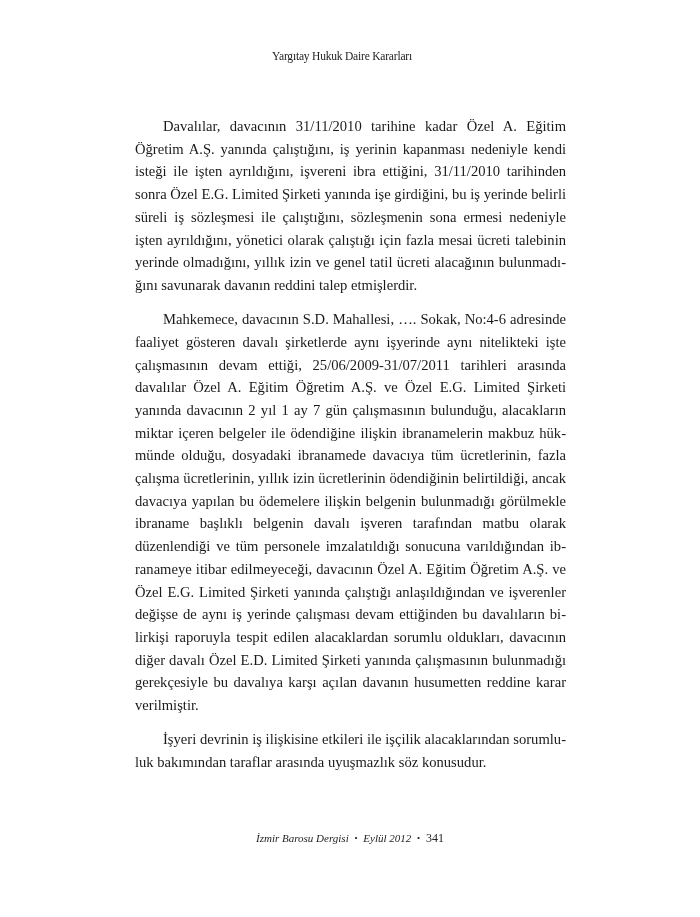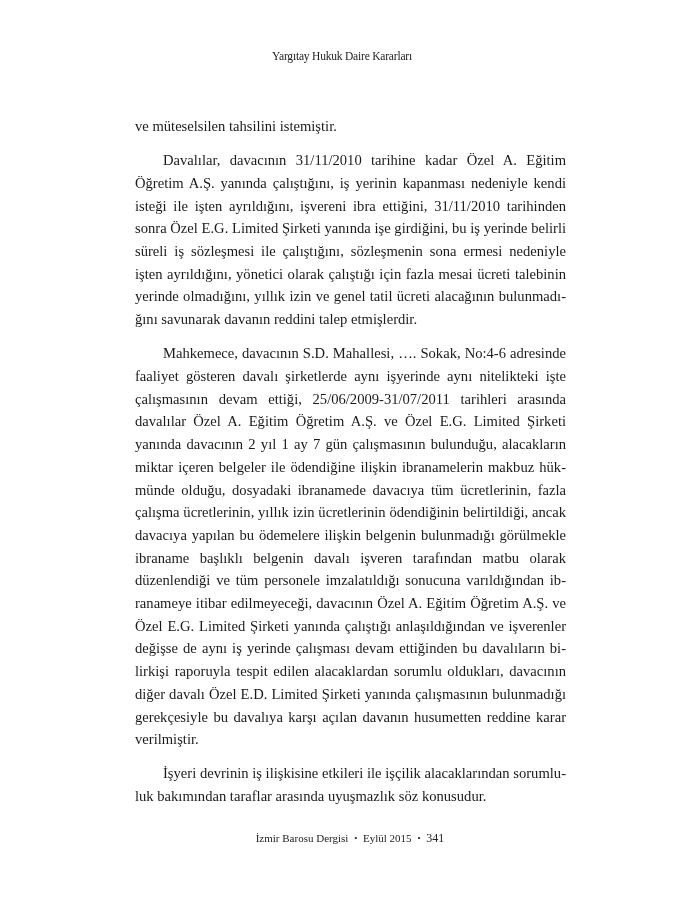--- a/index.html
+++ b/index.html
@@ -48,43 +48,43 @@
     .footer {
       position: absolute;
       top: 831px;
       left: 0;
       width: 700px;
       text-align: center;
       font-size: 11px;
       color: #222;
     }
     .footer .journal {
+      font-style: italic;
     }
     .footer .sep {
       font-size: 9px;
       padding: 0 3px;
       position: relative;
       top: -1px;
     }
     .footer .page-number {
       font-size: 12px;
       text-align: right;
     }
   </style>
 </head>
 <body>
 
 <div class="running-header">Yargıtay Hukuk Daire Kararları</div>
 
 <div class="body-text">
-  <p class="continuation">ve müteselsilen tahsilini istemiştir.</p>
   <p>Davalılar, davacının 31/11/2010 tarihine kadar Özel A. Eğitim Öğretim A.Ş. yanında çalıştığını, iş yerinin kapanması nedeniyle kendi isteği ile işten ayrıldığını, işvereni ibra ettiğini, 31/11/2010 tarihinden sonra Özel E.G. Limited Şirketi yanında işe girdiğini, bu iş yerinde belir­li süreli iş sözleşmesi ile çalıştığını, sözleşmenin sona ermesi nedeniyle işten ayrıldığını, yönetici olarak çalıştığı için fazla mesai ücreti talebinin yerinde olmadığını, yıllık izin ve genel tatil ücreti alacağının bulunmadı­ğını savunarak davanın reddini talep etmişlerdir.</p>
   <p>Mahkemece, davacının S.D. Mahallesi, …. Sokak, No:4-6 adresin­de faaliyet gösteren davalı şirketlerde aynı işyerinde aynı nitelikteki işte çalışmasının devam ettiği, 25/06/2009-31/07/2011 tarihleri arasın­da davalılar Özel A. Eğitim Öğretim A.Ş. ve Özel E.G. Limited Şirketi yanında davacının 2 yıl 1 ay 7 gün çalışmasının bulunduğu, alacakların miktar içeren belgeler ile ödendiğine ilişkin ibranamelerin makbuz hük­münde olduğu, dosyadaki ibranamede davacıya tüm ücretlerinin, fazla çalışma ücretlerinin, yıllık izin ücretlerinin ödendiğinin belirtildiği, an­cak davacıya yapılan bu ödemelere ilişkin belgenin bulunmadığı görül­mekle ibraname başlıklı belgenin davalı işveren tarafından matbu olarak düzenlendiği ve tüm personele imzalatıldığı sonucuna varıldığından ib­ranameye itibar edilmeyeceği, davacının Özel A. Eğitim Öğretim A.Ş. ve Özel E.G. Limited Şirketi yanında çalıştığı anlaşıldığından ve işverenler değişse de aynı iş yerinde çalışması devam ettiğinden bu davalıların bi­lirkişi raporuyla tespit edilen alacaklardan sorumlu oldukları, davacının diğer davalı Özel E.D.  Limited Şirketi yanında çalışmasının bulunma­dığı gerekçesiyle bu davalıya karşı açılan davanın husumetten reddine karar verilmiştir.</p>
   <p>İşyeri devrinin iş ilişkisine etkileri ile işçilik alacaklarından sorumlu­luk bakımından taraflar arasında uyuşmazlık söz konusudur.</p>
 </div>
 
 <div class="footer">
   <span class="journal">İzmir Barosu Dergisi</span>
   <span class="sep">•</span>
-  <span class="journal">Eylül 2015</span>
+  <span class="journal">Eylül 2012</span>
   <span class="sep">•</span>
   <span class="page-number">341</span>
 </div>
 
 </body></html>

